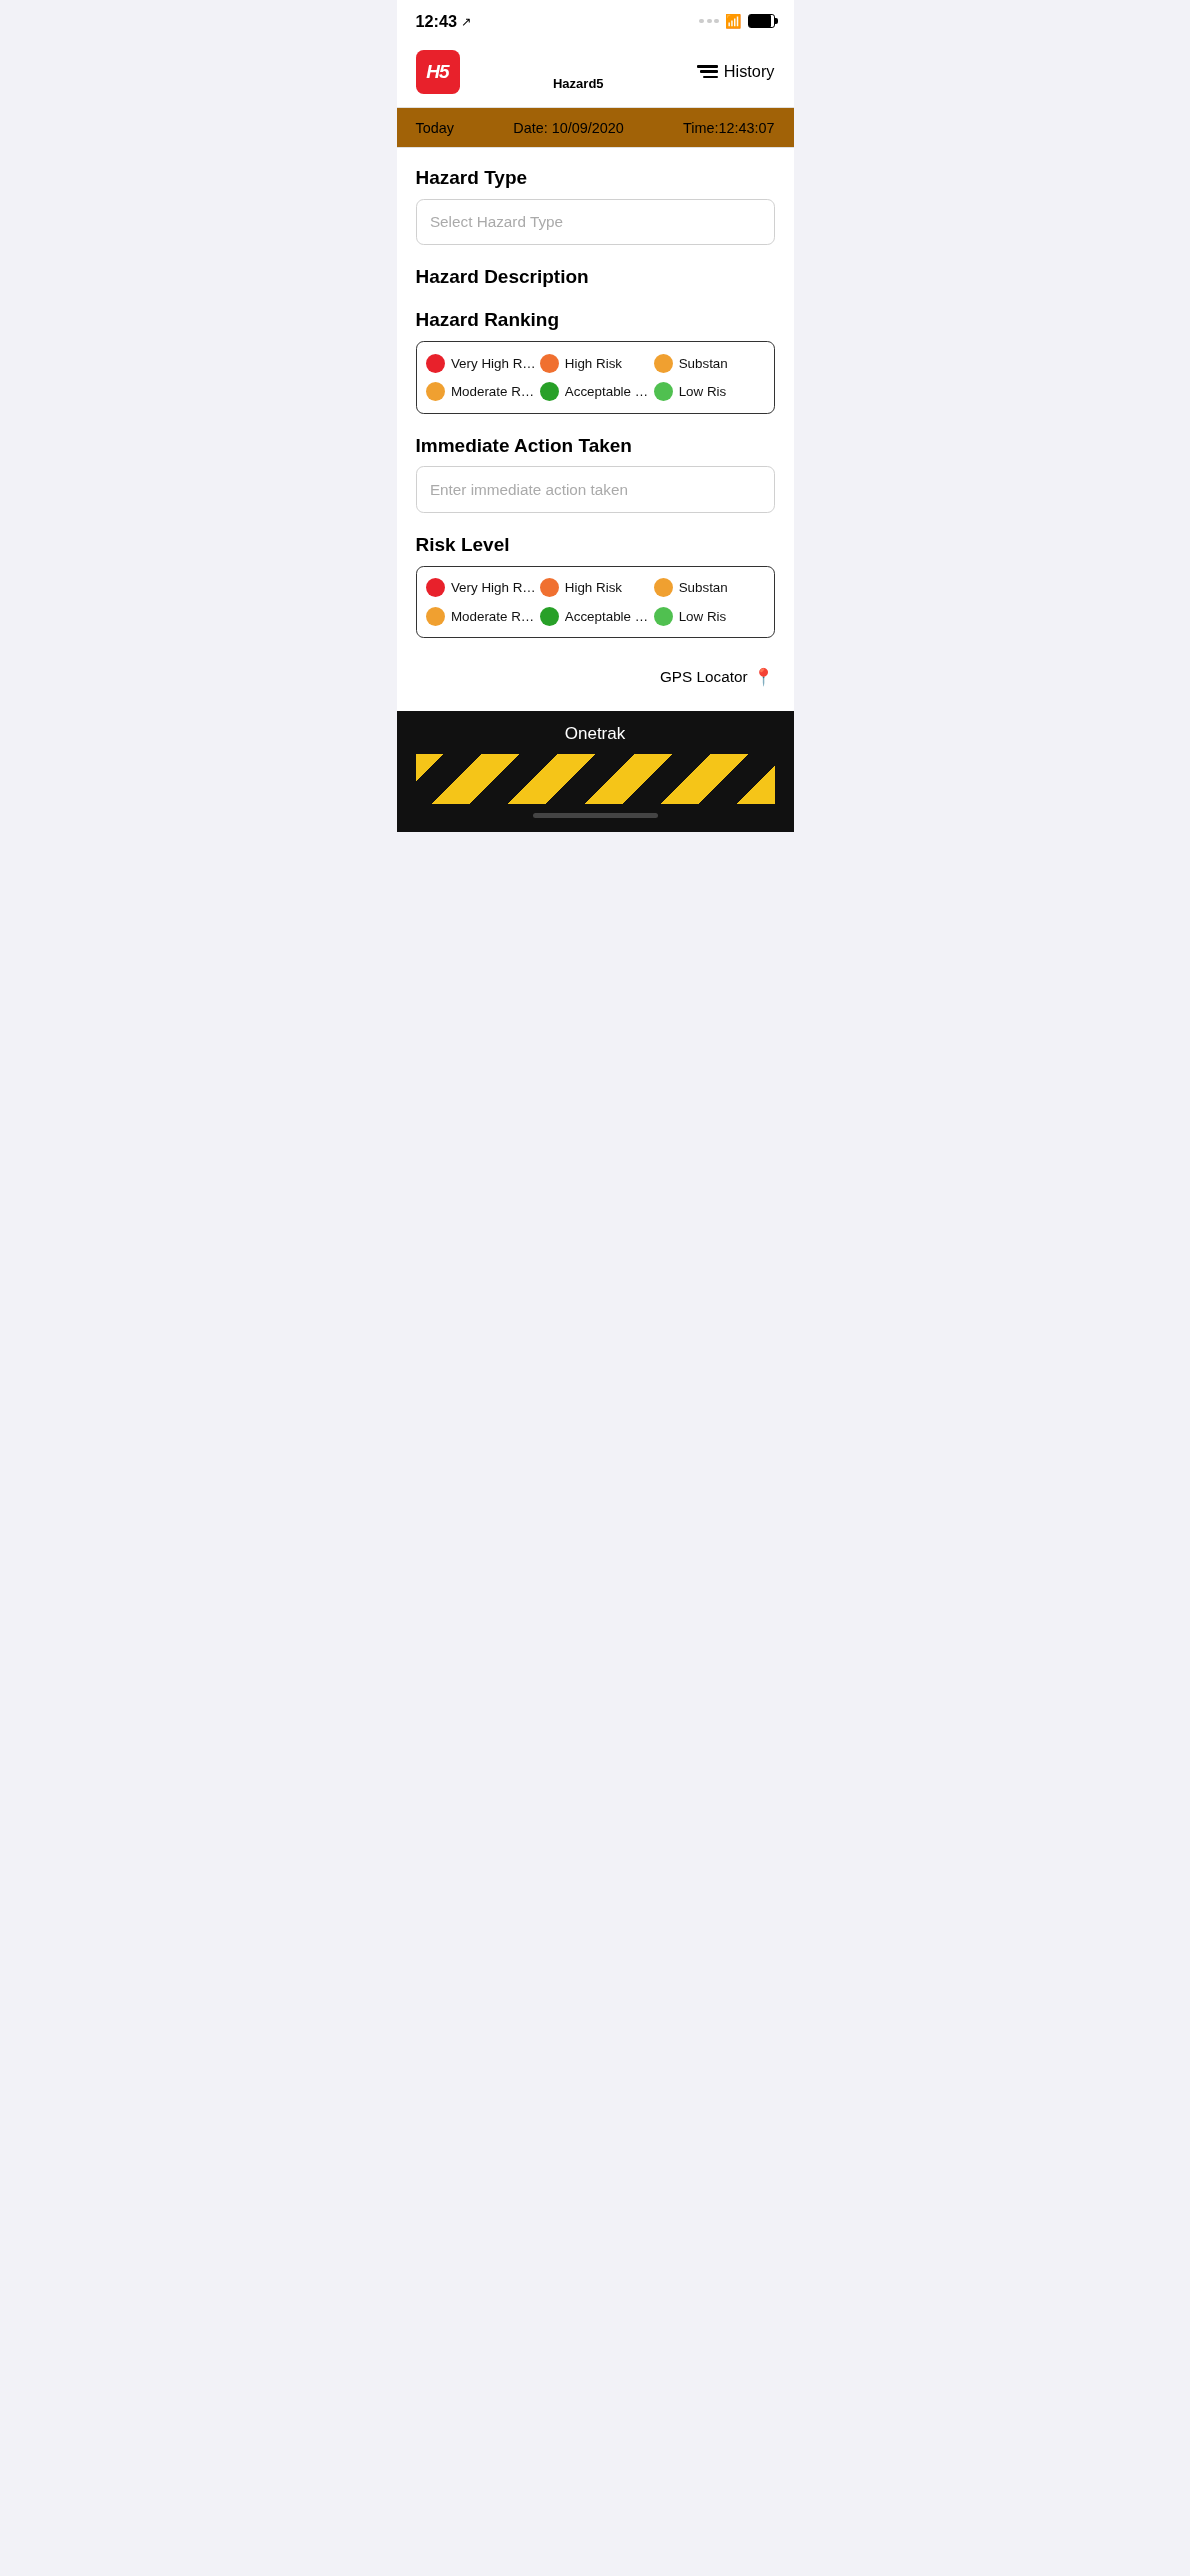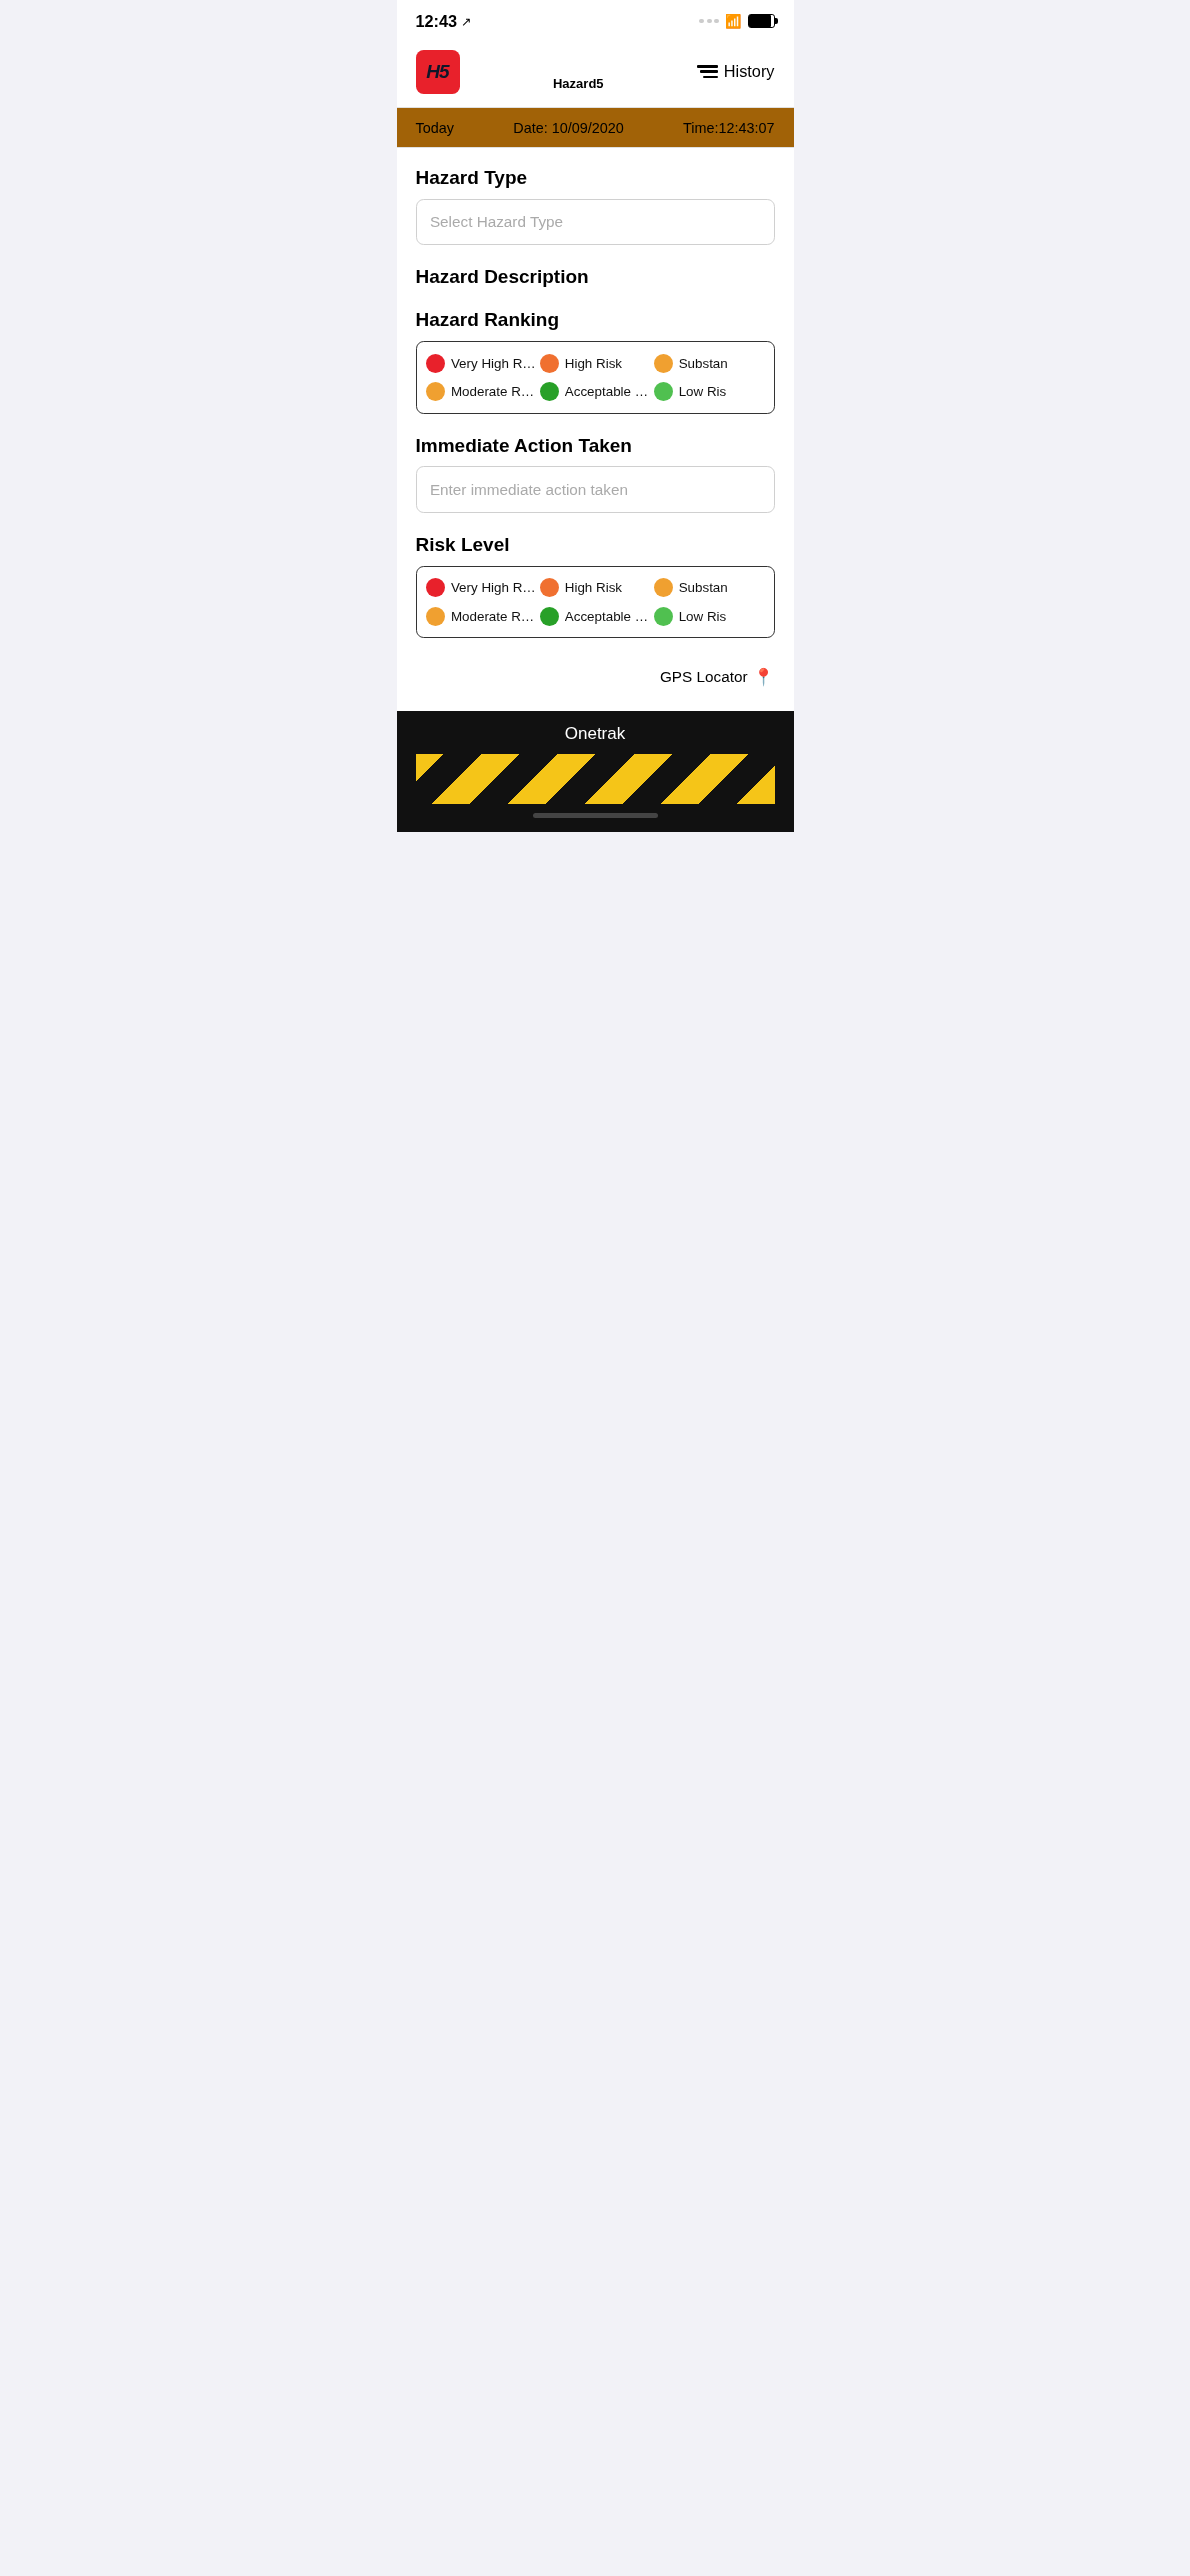--- a/index.html
+++ b/index.html
@@ -75,21 +75,21 @@
       align-items: center;
       border-bottom: 1px solid #e0e0e0;
     }
     .logo {
       width: 44px; height: 44px;
       background: #e8212b;
       border-radius: 7.7px;
       display: flex;
       align-items: center;
       justify-content: center;
-      color: #0f172a;
+      color: #ffffff;
       font-size: 19px;
       font-weight: 900;
       letter-spacing: -1px;
       font-style: italic;
     }
     .header-title {
       font-size: 13px;
       font-weight: 600;
       color: #000;
       margin-top: 24px;

